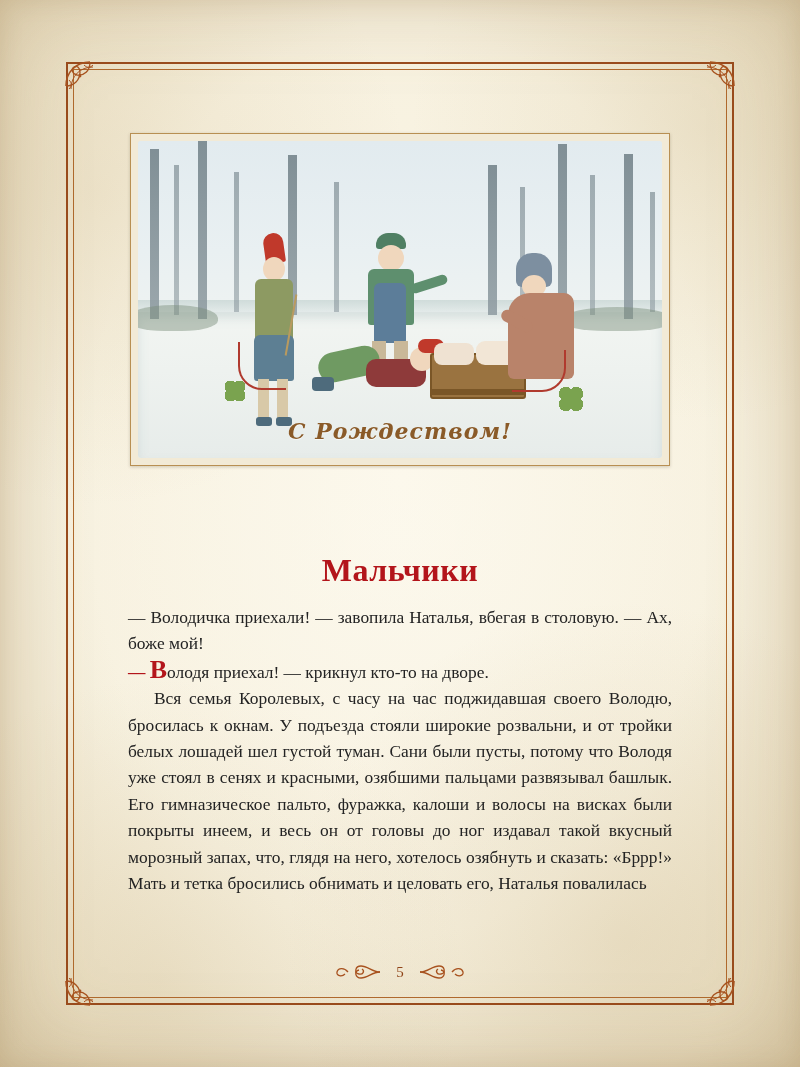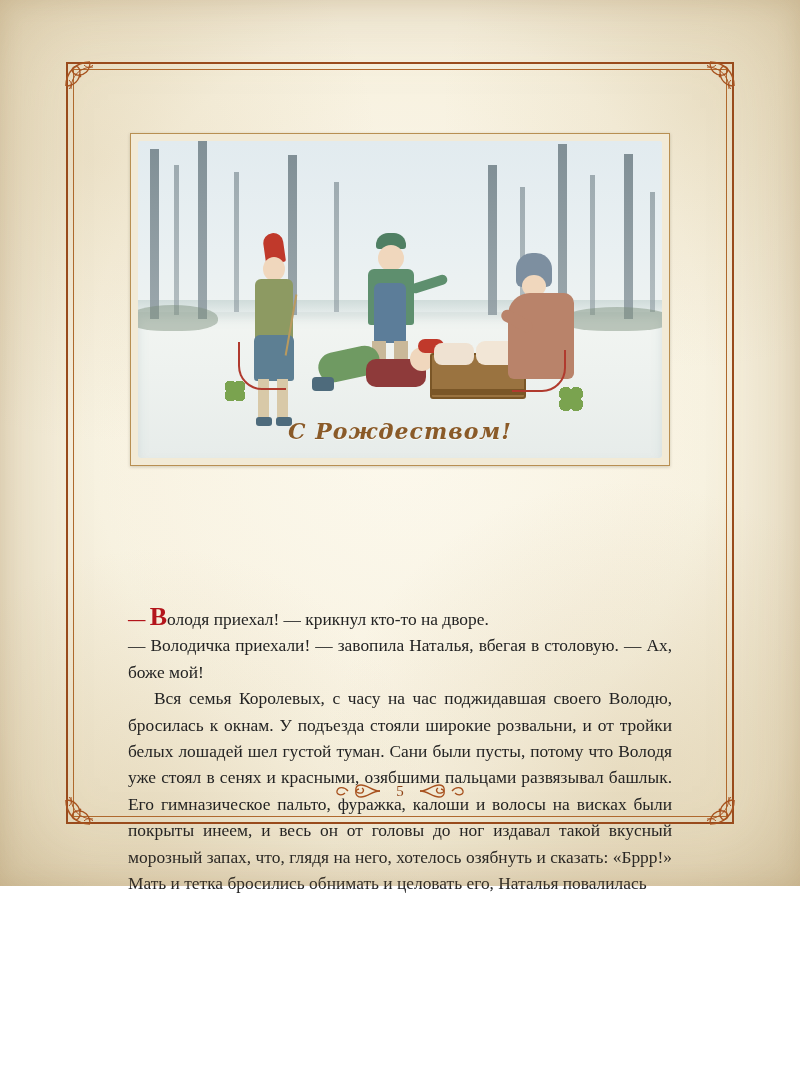--- a/index.html
+++ b/index.html
@@ -10,21 +10,21 @@
     width: 800px;
     height: 1067px;
     background: #ffffff;
     font-family: "Liberation Serif", serif;
     overflow: hidden;
   }
 
   .page {
     position: relative;
     width: 800px;
-    height: 886px;
+    height: 1067px;
     background:
       radial-gradient(ellipse at 50% 45%, #fbf6e8 0%, #f7f1df 55%, #ece2c8 85%, #e0d3b4 100%);
     box-sizing: border-box;
   }
   
   .paper-texture {
     position: absolute;
     inset: 0;
     background:
       radial-gradient(circle at 12% 18%, rgba(196,170,120,0.18) 0%, rgba(196,170,120,0) 28%),
@@ -332,27 +332,28 @@
       <div style="position:absolute;left:86px;bottom:56px;width:22px;height:22px;background:
         radial-gradient(circle at 30% 30%, #7aa34f 0 6px, transparent 6px),
         radial-gradient(circle at 70% 30%, #7aa34f 0 6px, transparent 6px),
         radial-gradient(circle at 30% 70%, #7aa34f 0 6px, transparent 6px),
         radial-gradient(circle at 70% 70%, #7aa34f 0 6px, transparent 6px);"></div>
 
       <div class="ill-caption">С Рождеством!</div>
     </div>
   </div>
 
+  <div class="title">Мальчики</div>
 
   <div class="body-text">
+    <p>— Володичка приехали! — завопила Наталья, вбегая в столовую. — Ах, боже мой!</p>
     <p>
       <span class="dash-red">—</span>
       <span class="dropcap">В</span><span>олодя приехал! — крикнул кто-то на дворе.</span>
     </p>
-    <p>— Володичка приехали! — завопила Наталья, вбегая в столовую. — Ах, боже мой!</p>
     <p class="indent">Вся семья Королевых, с часу на час поджидавшая своего Володю, бросилась к окнам. У подъезда стояли широкие розвальни, и от тройки белых лошадей шел густой туман. Сани были пусты, потому что Володя уже стоял в сенях и красными, озябшими пальцами развязывал башлык. Его гимназическое пальто, фуражка, калоши и волосы на висках были покрыты инеем, и весь он от головы до ног издавал такой вкусный морозный запах, что, глядя на него, хотелось озябнуть и сказать: «Бррр!» Мать и тетка бросились обнимать и целовать его, Наталья повалилась</p>
   </div>
 
   <div class="footer">
     <span class="flourish">
       <svg width="48" height="18" viewBox="0 0 48 18" fill="none" stroke="currentColor" stroke-width="1.3">
         <path d="M46 9 C38 9 34 3 27 3 C21 3 20 10 25 11 C29 12 31 8 28 6"></path>
         <path d="M46 9 C38 9 34 15 27 15 C21 15 20 8 25 7"></path>
         <path d="M14 9 C10 4 4 5 3 9 C2 13 8 14 11 11"></path>
       </svg>

